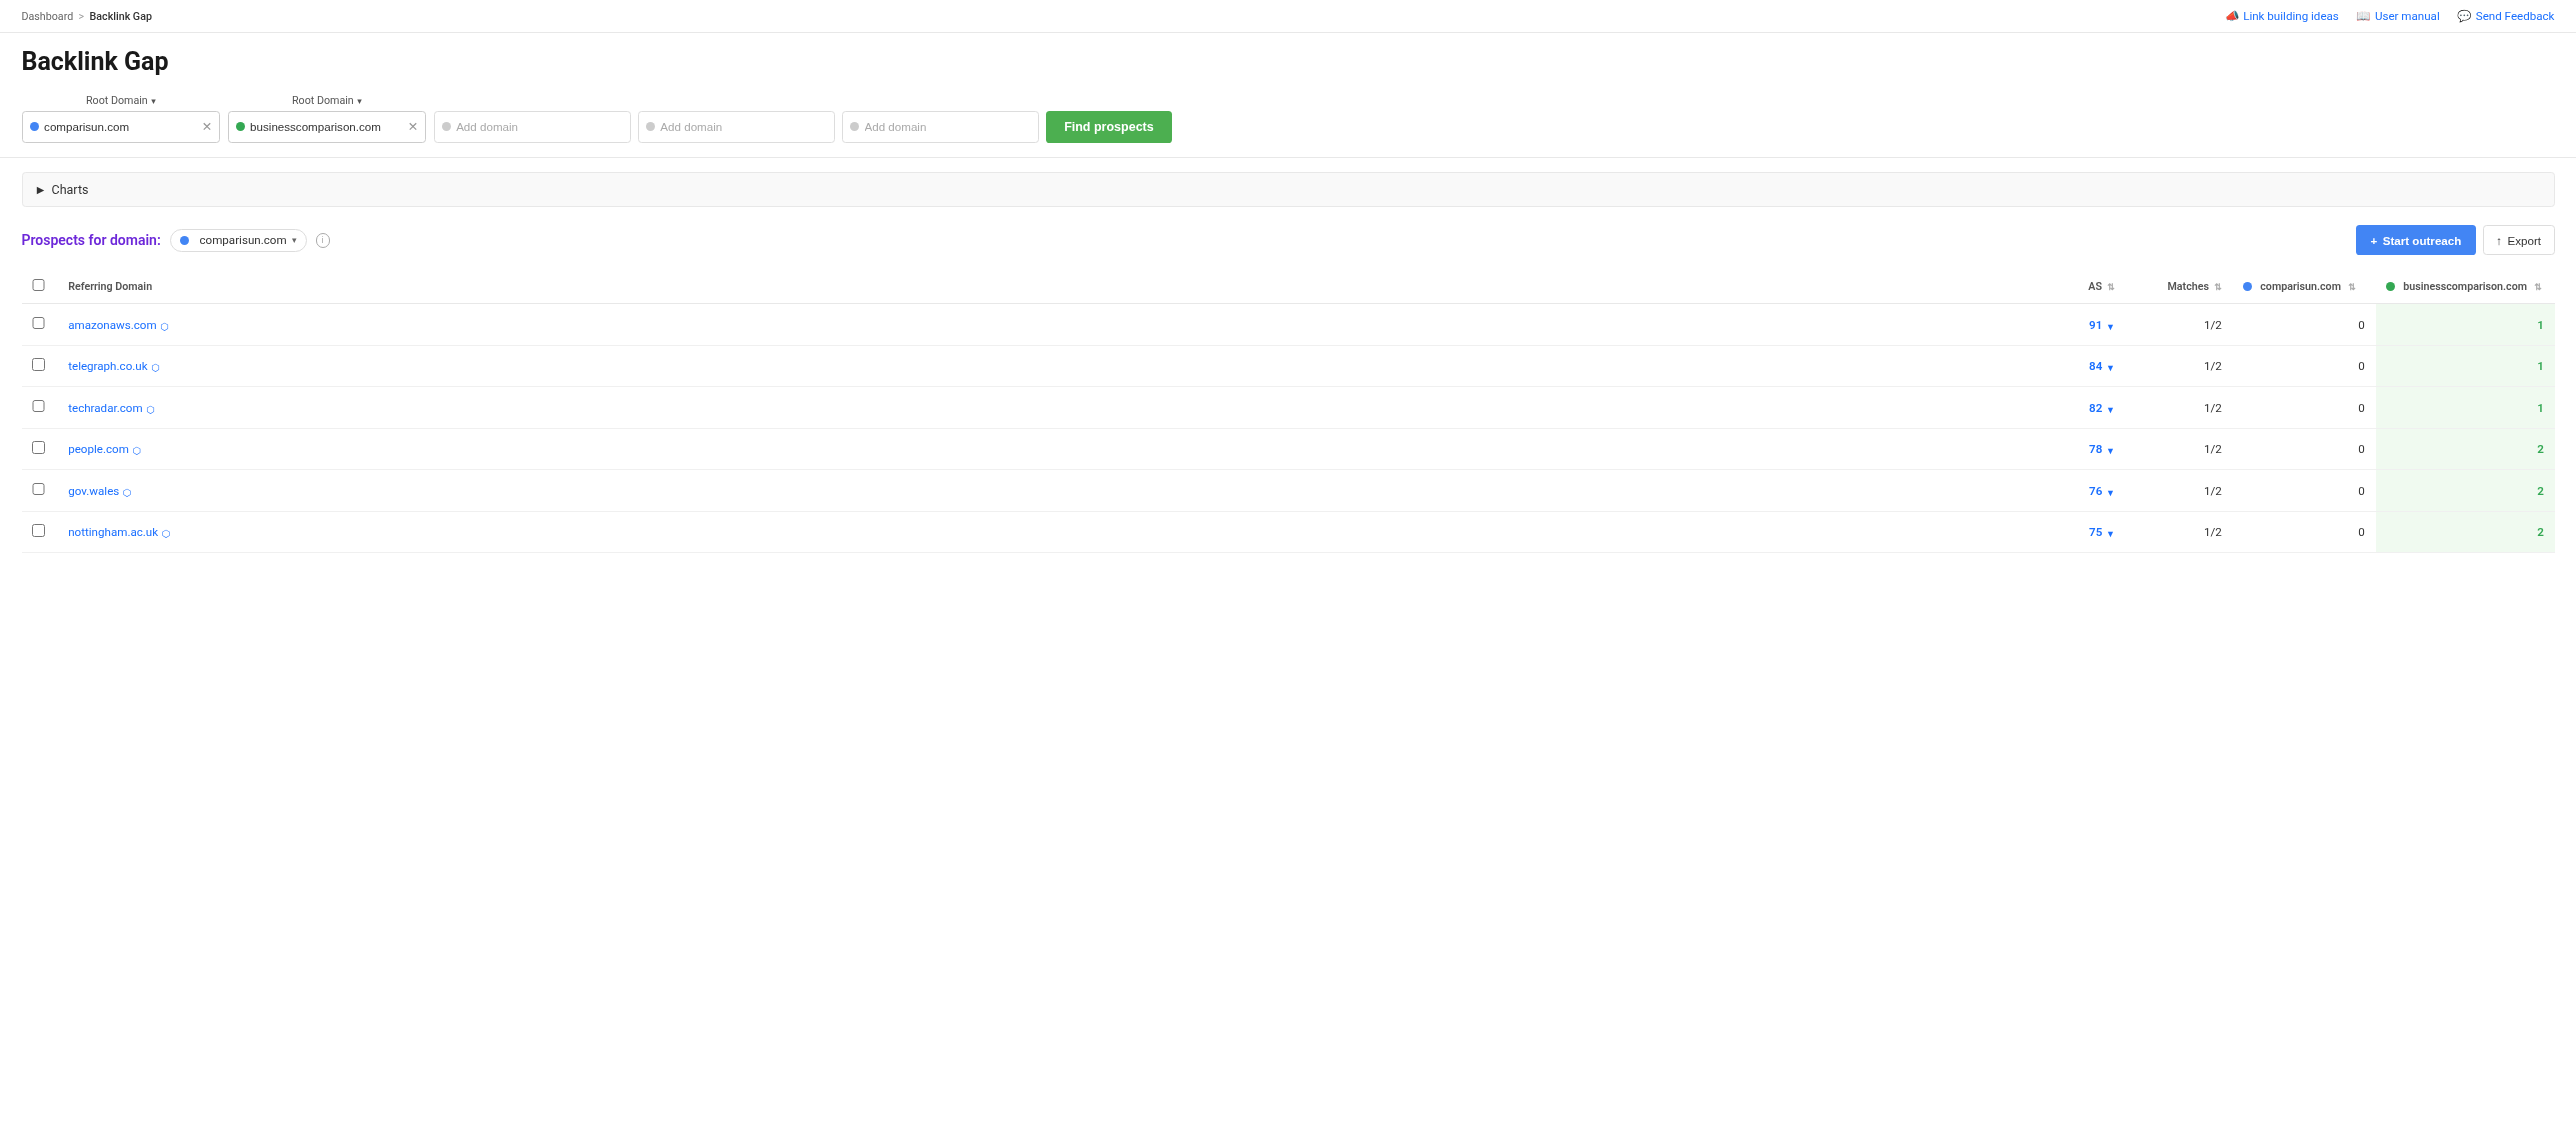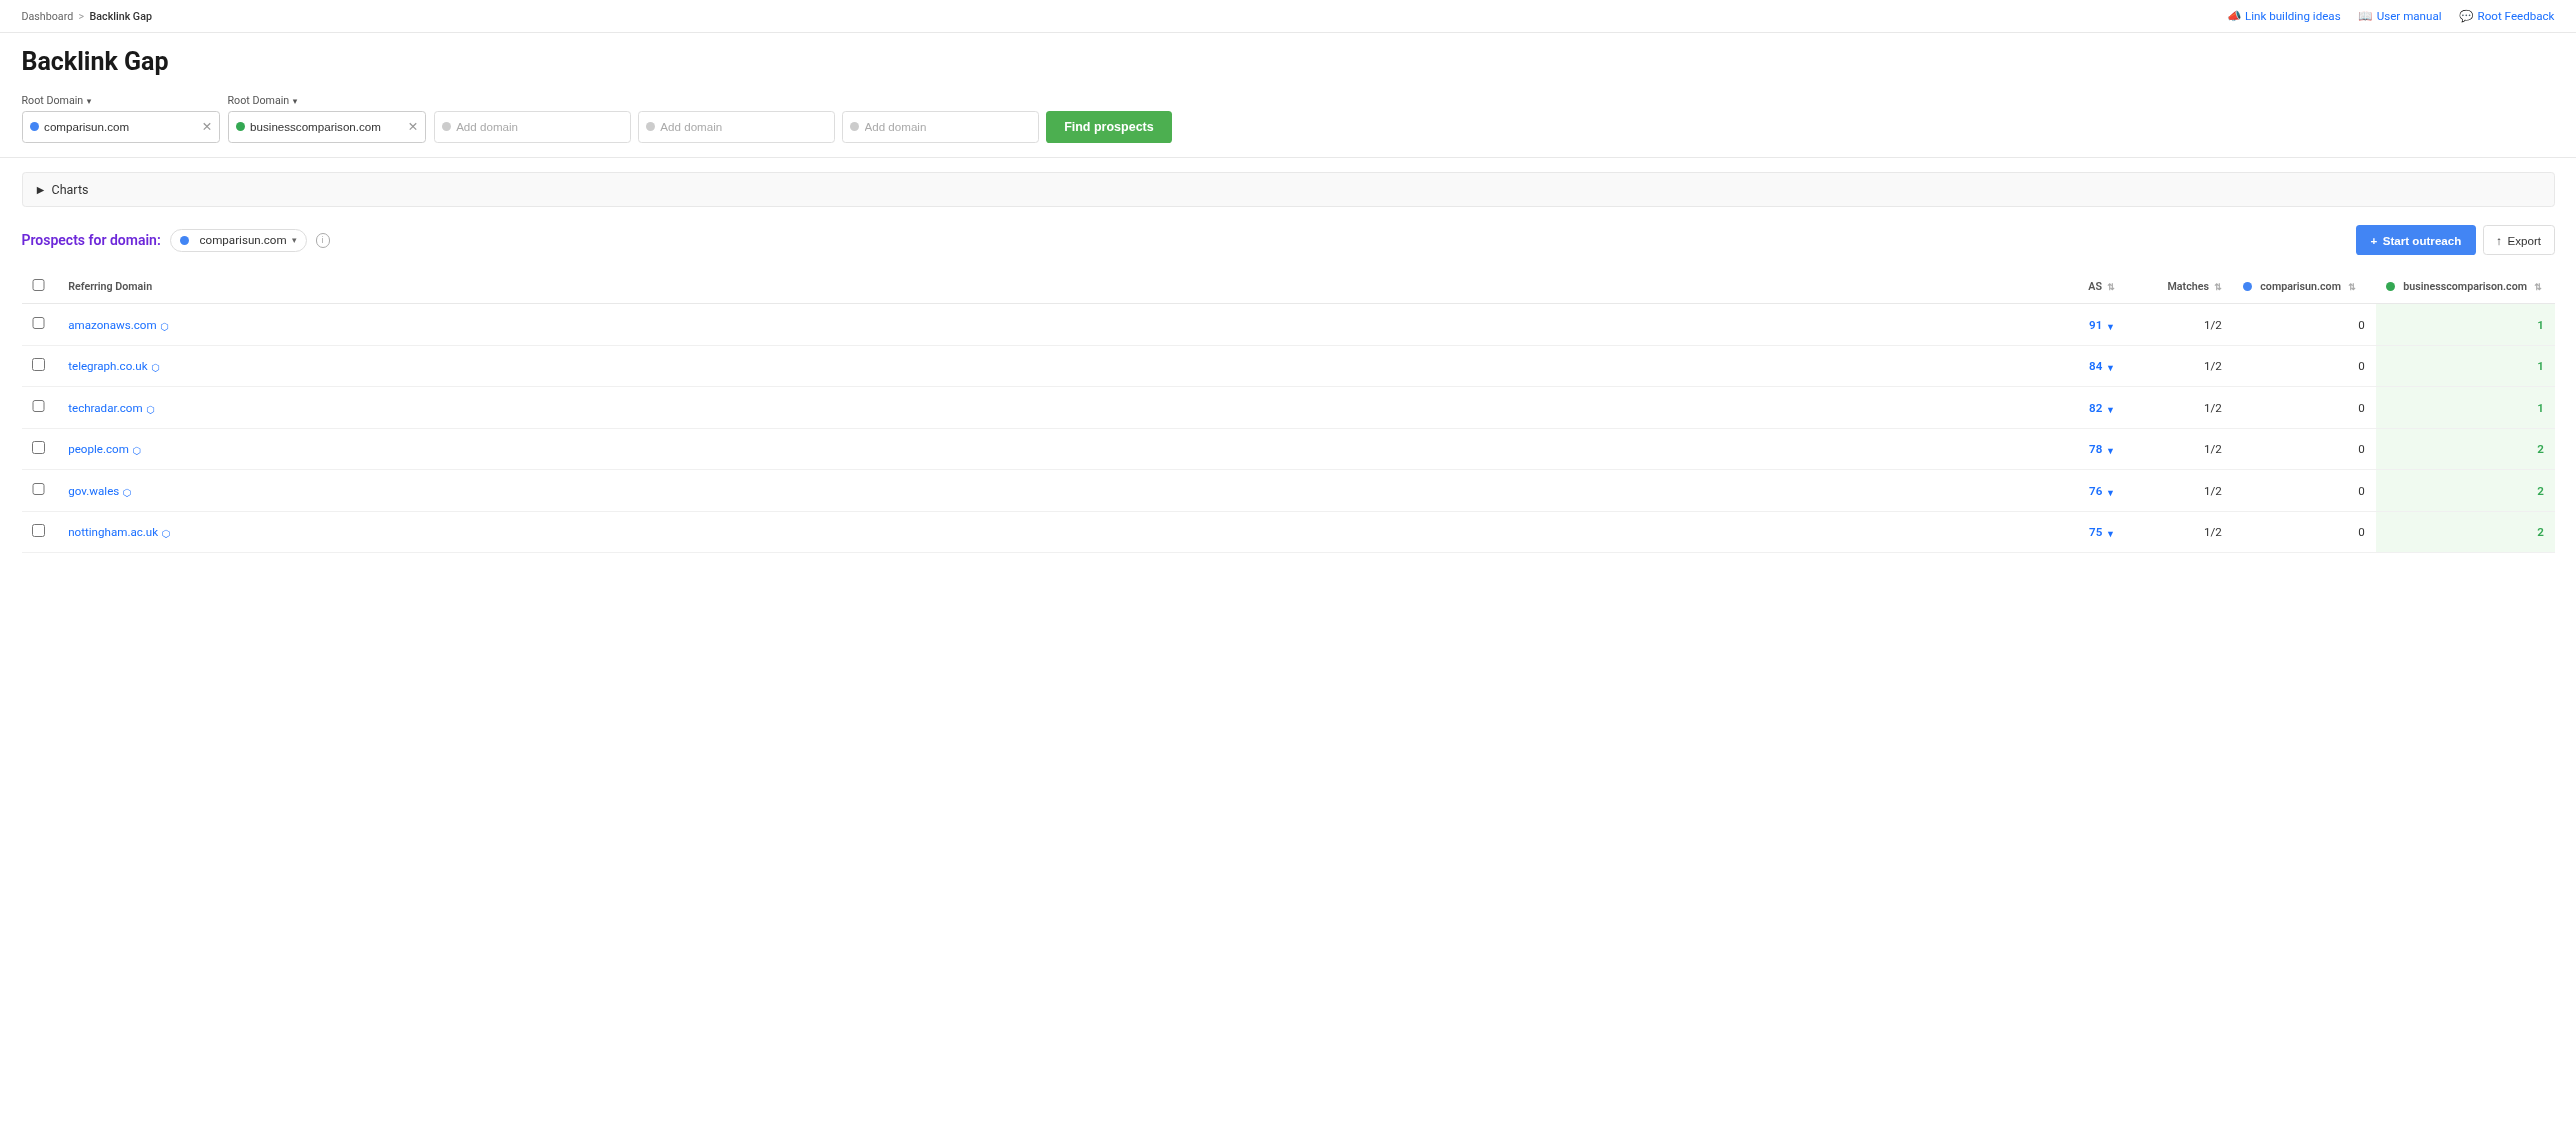--- a/index.html
+++ b/index.html
@@ -52,20 +52,21 @@
     }
     .domain-row {
       display: flex;
       align-items: flex-end;
       gap: 7.2px;
     }
     .domain-field {
       display: flex;
       flex-direction: column;
       gap: 3.6px;
+      align-items: center;
     }
     .domain-label {
       font-size: 10.7px;
       color: #555;
       display: flex;
       align-items: center;
       gap: 3.6px;
     }
     .domain-label .chevron { font-size: 9px; color: #555; }
 
@@ -301,21 +302,21 @@
     <a href="#">
       <span>📣</span>
       <span>Link building ideas</span>
     </a>
     <a href="#">
       <span>📖</span>
       <span>User manual</span>
     </a>
     <a href="#">
       <span>💬</span>
-      <span>Root Feedback</span>
+      <span>Send Feedback</span>
     </a>
   </div>
 </div>
 
 <div class="page-header">
   <h1 class="page-title">Backlink Gap</h1>
 </div>
 
 <div class="domain-inputs-section">
   <div class="domain-row">

